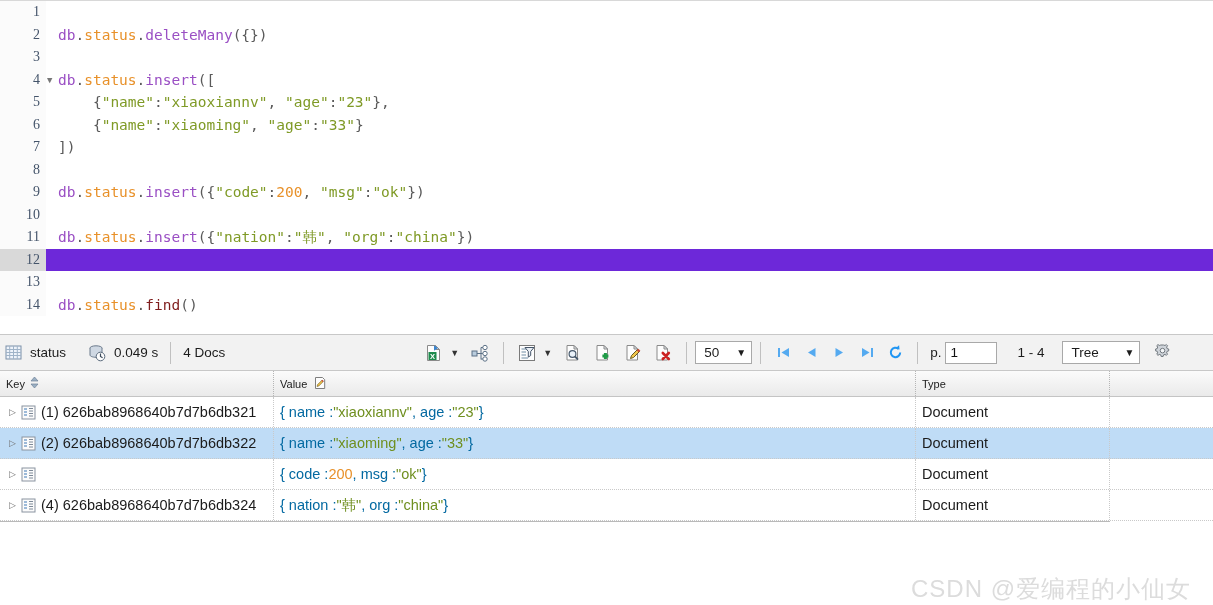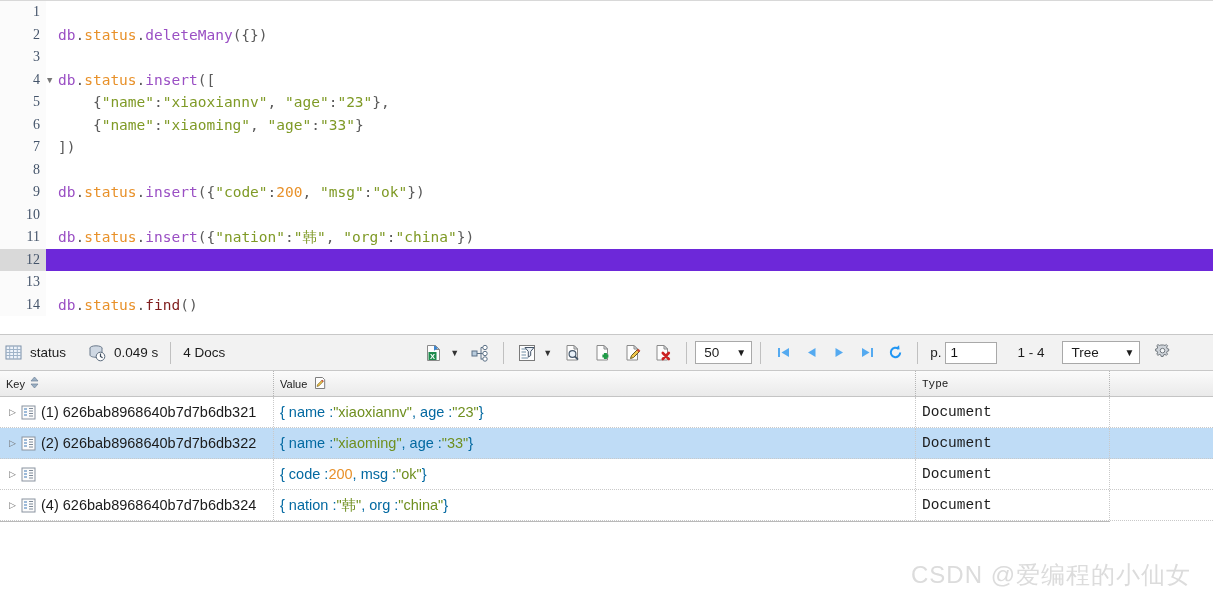--- a/index.html
+++ b/index.html
@@ -132,21 +132,21 @@
   .grid-head {
     display: flex;
     height: 26px;
     background: linear-gradient(#fbfbfb, #eaeaea);
     border-bottom: 1px solid #c4c4c4;
     font-size: 11px;
     color: #1b1b1b;
   }
   .col-key   { width: 274px; }
   .col-val   { width: 642px; }
-  .col-type  { width: 194px; font-family: Liberation Mono, monospace; }
+  .col-type  { width: 194px; }
   .grid-head > div {
     display: flex; align-items: center;
     padding-left: 6px;
     border-right: 1px dotted #b5b5b5;
   }
   .grid-row {
     display: flex;
     height: 31px;
     font-size: 14.5px;
     border-bottom: 1px dotted #c9c9c9;
@@ -169,21 +169,21 @@
   }
   .grid-bottom-border { border-bottom: 1px solid #b9b9b9; width:1110px; }
   .v-str  { color: #6f8f1f; }
   .v-num  { color: #e8912a; }
   .v-plain{ color: #0369a1; }
 
   
   .watermark {
     position: absolute;
     right: 22px;
-    bottom: 14px;
+    bottom: 0;
     font-size: 24px;
     color: #dcdcdc;
     letter-spacing: 1px;
     user-select: none;
     font-family: "Liberation Sans", sans-serif;
   }
   .page-root { position: relative; width: 1213px; height: 605px; }
 </style>
 </head>
 <body>

